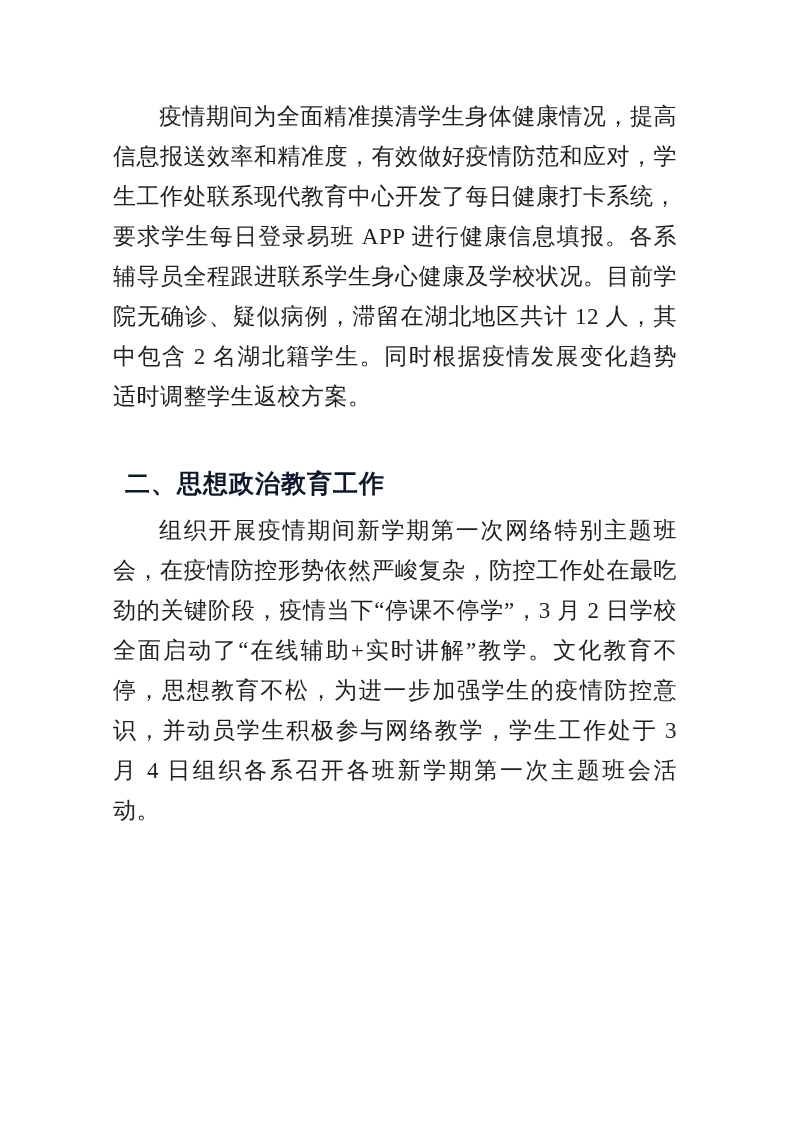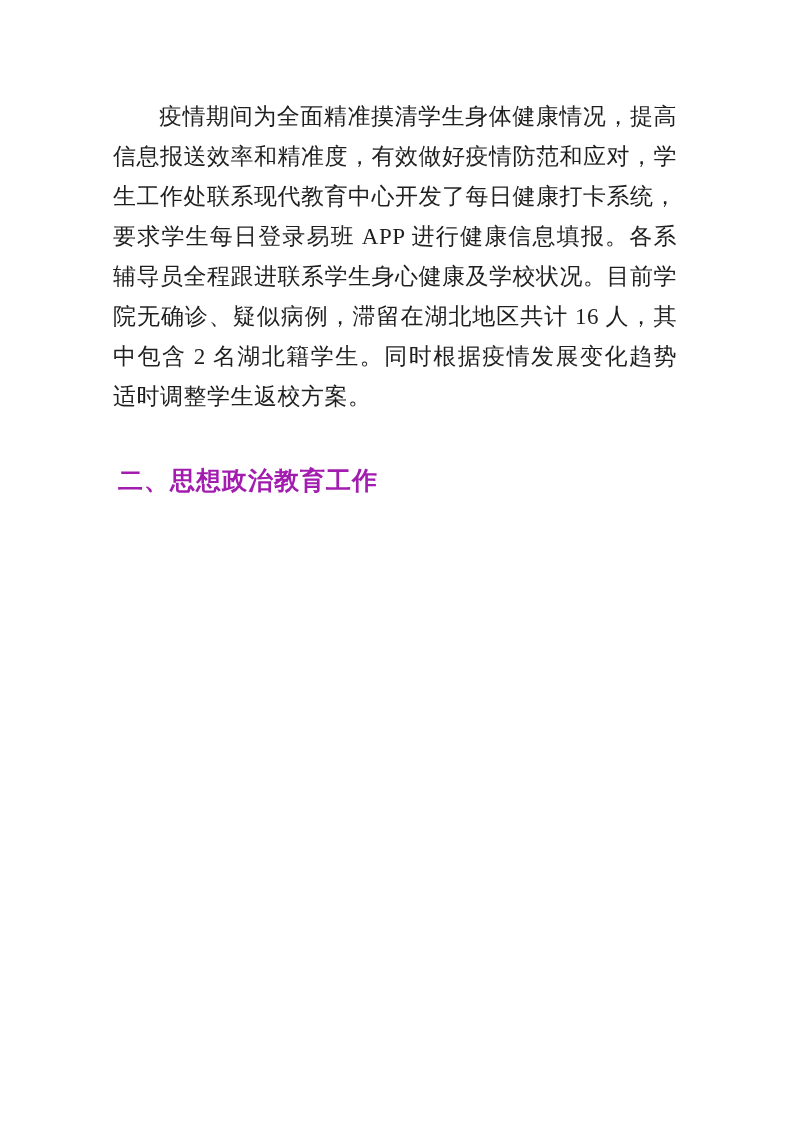--- a/index.html
+++ b/index.html
@@ -22,32 +22,33 @@
   .body-para {
     margin: 0;
     font-size: 23px;
     line-height: 40px;
     text-align: justify;
     text-indent: 2em;
     letter-spacing: 0.5px;
     word-break: break-all;
   }
   .section-heading {
-    margin: 46px 0 8px 5px;
-    font-family: Liberation Mono, monospace;
+    margin: 46px 0 8px 12px;
+    font-family: Liberation Sans, sans-serif;
     font-weight: bold;
     font-size: 25px;
     line-height: 40px;
-    color: #a21caf;
+    color: #0f172a;
     text-indent: 0;
     letter-spacing: 1px;
   }
 </style>
 </head>
 <body>
 
 <div class="page">
-  <p class="body-para">疫情期间为全面精准摸清学生身体健康情况，提高信息报送效率和精准度，有效做好疫情防范和应对，学生工作处联系现代教育中心开发了每日健康打卡系统，要求学生每日登录易班 APP 进行健康信息填报。各系辅导员全程跟进联系学生身心健康及学校状况。目前学院无确诊、疑似病例，滞留在湖北地区共计 16 人，其中包含 2 名湖北籍学生。同时根据疫情发展变化趋势适时调整学生返校方案。</p>
+  <p class="body-para">疫情期间为全面精准摸清学生身体健康情况，提高信息报送效率和精准度，有效做好疫情防范和应对，学生工作处联系现代教育中心开发了每日健康打卡系统，要求学生每日登录易班 APP 进行健康信息填报。各系辅导员全程跟进联系学生身心健康及学校状况。目前学院无确诊、疑似病例，滞留在湖北地区共计 12 人，其中包含 2 名湖北籍学生。同时根据疫情发展变化趋势适时调整学生返校方案。</p>
 
   <h2 class="section-heading">二、思想政治教育工作</h2>
 
+  <p class="body-para">组织开展疫情期间新学期第一次网络特别主题班会，在疫情防控形势依然严峻复杂，防控工作处在最吃劲的关键阶段，疫情当下“停课不停学”，3 月 2 日学校全面启动了“在线辅助+实时讲解”教学。文化教育不停，思想教育不松，为进一步加强学生的疫情防控意识，并动员学生积极参与网络教学，学生工作处于 3 月 4 日组织各系召开各班新学期第一次主题班会活动。</p>
 
 </div>
 
 </body></html>

